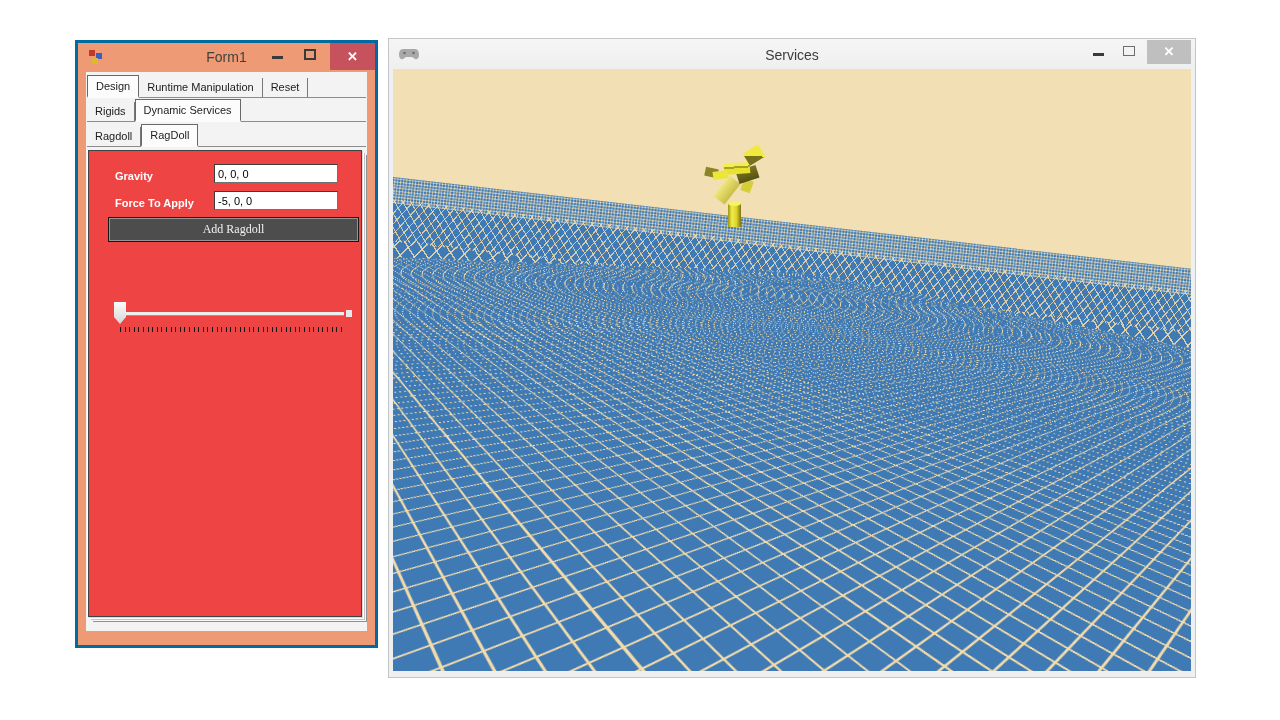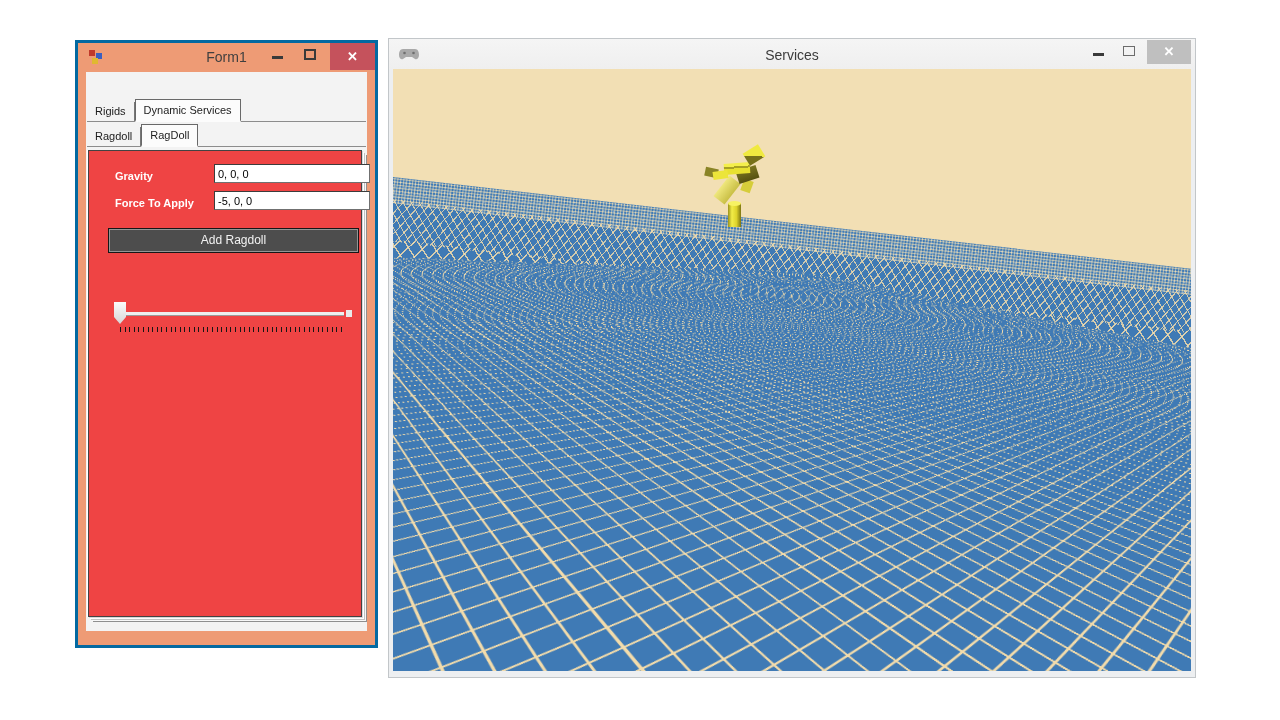--- a/index.html
+++ b/index.html
@@ -33,28 +33,28 @@
          border-right:1px solid #777; white-space:nowrap; }
   .tab.sel { background:#fcfcfc; border:1px solid #696969; border-bottom:2px solid #fcfcfc;
              height:23px; margin-bottom:-1px; padding-top:4px; }
 
   .dark-panel { position:absolute; left:2px; top:78px; width:274px; bottom:14px;
                 background:#ef4444; border:1px solid #434343;
                 box-shadow:1px 1px 0 #d9d9d9, 2px 2px 0 #ffffff, 3px 3px 0 #c2c2c2,
                            4px 4px 0 #f8f8f8, 5px 5px 0 #8f8f8f, -1px 0 0 #ffffff; }
   .fld-label { position:absolute; left:26px; font-size:11px; font-weight:bold; color:#ffffff; }
   .lbl-gravity { top:19px; } .lbl-force { top:46px; }
-  .fld-input { position:absolute; left:125px; width:156px; height:19px; background:#ffffff;
+  .fld-input { position:absolute; left:125px; width:124px; height:19px; background:#ffffff;
                border:1px solid #707070; border-top-color:#3c3c3c; border-left-color:#3c3c3c;
                font-size:11px; color:#000; padding:1px 3px; font-family:"Liberation Sans",sans-serif; }
   .inp-gravity { top:13px; } .inp-force { top:40px; }
   .dk-btn { position:absolute; left:19px; width:251px; height:25px; background:#4d4d4d;
             border:1px solid #161616; box-shadow:inset 0 0 0 1px #949494;
             color:#f2f2f2; font-size:12px; text-align:center; line-height:23px; }
-  .btn-add { top:77px; } .btn-shoot { top:111px; }
+  .btn-add { top:66px;font-family:Liberation Serif, serif; } .btn-shoot { top:111px; }
 
   .trackbar { position:absolute; left:19px; top:150px; width:240px; height:32px; }
   .tb-track { position:absolute; left:11px; top:11px; width:225px; height:3px; background:#efefef;
               box-shadow:0 1px 0 #9a9a9a; }
   .tb-endcap { position:absolute; right:-4px; top:9px; width:6px; height:7px; background:#e9e9e9; }
   .tb-thumb { position:absolute; left:6px; top:1px; width:12px; height:22px;
               background:linear-gradient(180deg,#fbfbfb,#d6d6d6);
               clip-path:polygon(0 0,100% 0,100% 68%,50% 100%,0 68%); }
   .tb-ticks { position:absolute; left:12px; top:26px; width:224px; height:5px;
               background:repeating-linear-gradient(90deg,#161616 0 1px,transparent 1px 4.6px); }
@@ -131,20 +131,25 @@
     <div class="f1-min">
         <div class="dash"></div>
       </div>
     <div class="f1-max">
         <div class="box"></div>
       </div>
     <div class="f1-close">✕</div>
   </div>
 
   <div class="f1-body">
+    <div class="tab-row tab-row1">
+      <div class="tab sel">Design</div>
+      <div class="tab">Runtime Manipulation</div>
+      <div class="tab">Reset</div>
+    </div>
     <div class="tab-row tab-row2">
       <div class="tab">Rigids</div>
       <div class="tab sel">Dynamic Services</div>
     </div>
     <div class="tab-row tab-row3">
       <div class="tab">Ragdoll</div>
       <div class="tab sel">RagDoll</div>
     </div>
 
     <div class="dark-panel">

